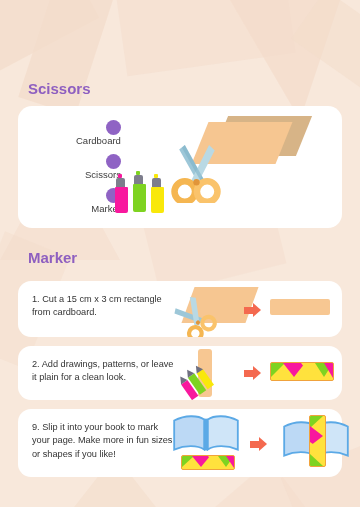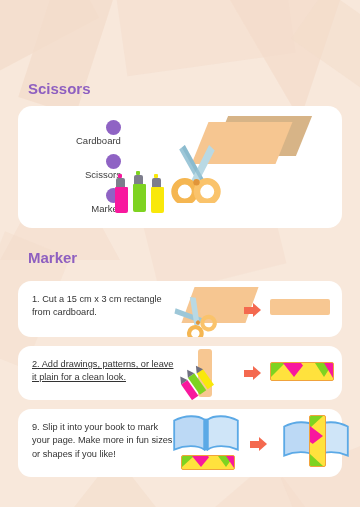--- a/index.html
+++ b/index.html
@@ -113,21 +113,21 @@
   
   .step-text {
     position: absolute;
     left: 14px;
     font-size: 9.2px;
     line-height: 1.45;
     color: #333333;
     width: 142px;
   }
   #step-card-1 .step-text { top: 12px; }
-  #step-card-2 .step-text { top: 12px; text-decoration: underline; }
+  #step-card-2 .step-text { top: 12px; }
   #step-card-3 .step-text { top: 12px; }
 
   
   .illus { position: absolute; }
 
   
   .sheet {
     position: absolute;
     transform: skewX(-22deg);
   }

